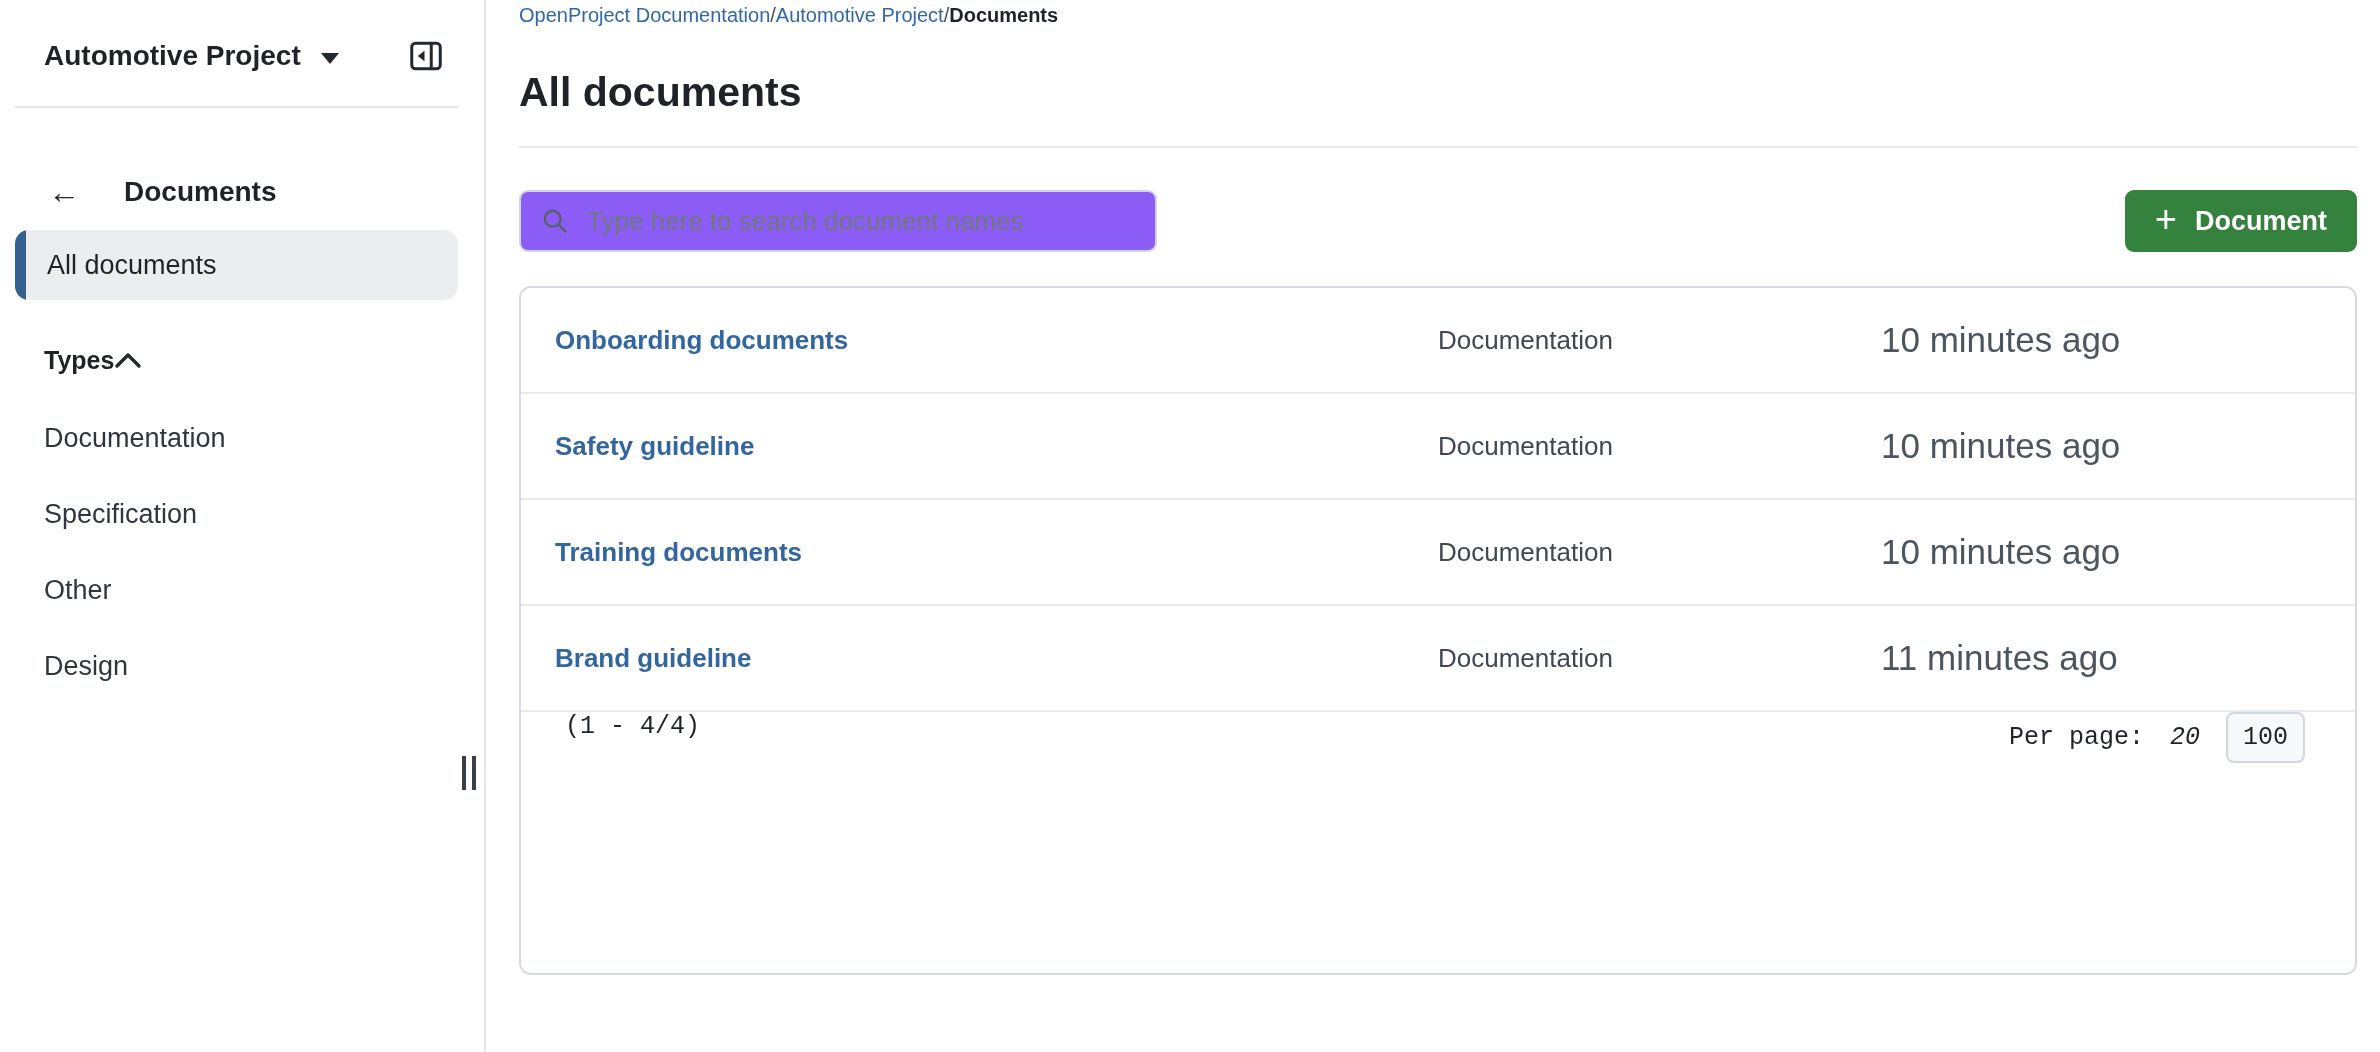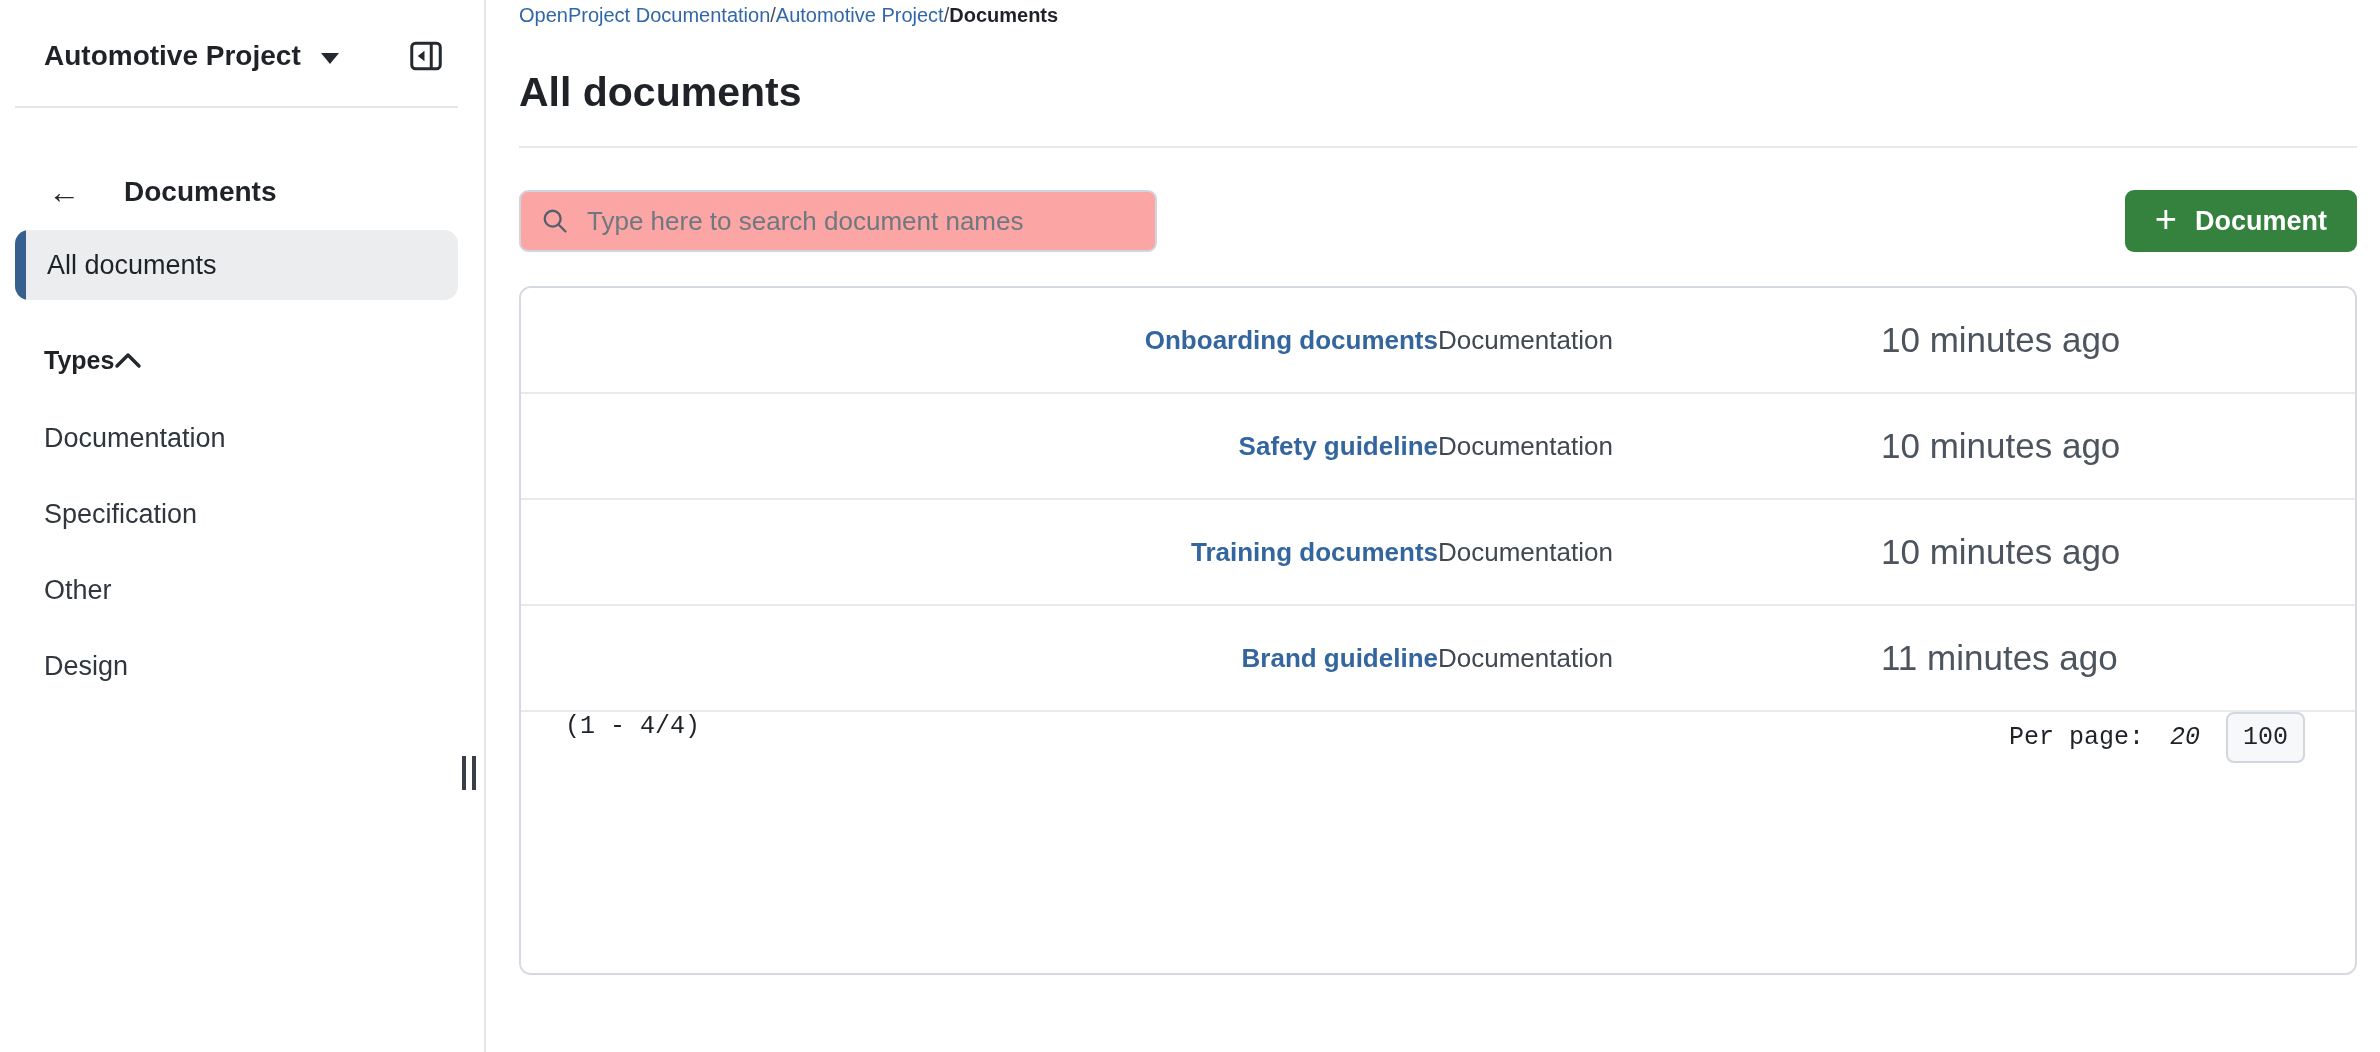--- a/index.html
+++ b/index.html
@@ -52,36 +52,36 @@
 
   .page-title { margin-top: 38px; font-size: 41px; font-weight: 700; color: #1f2328; line-height: 48px; }
   .title-divider { border: none; border-top: 2px solid #e7e9eb; margin-top: 30px; }
 
   .toolbar { margin-top: 42px; height: 62px; display: flex; align-items: center;
     justify-content: space-between; }
   .search-wrap { position: relative; width: 638px; height: 62px; }
   .search-wrap svg { position: absolute; left: 22px; top: 17px; }
   .search-input { width: 100%; height: 100%; border: 2px solid #cfd6dc; border-radius: 9px;
     padding: 0 28px 0 66px; font-size: 26px; color: #1f2328; outline: none;
-    font-family: "Liberation Sans", sans-serif; background: #fca5a5; }
+    font-family: "Liberation Sans", sans-serif; background: #8b5cf6; }
   .search-input::placeholder { color: #6f7880; opacity: 1; }
   .add-btn { height: 62px; background: #35813e; color: #ffffff; border: none; border-radius: 9px;
     display: flex; align-items: center; gap: 18px; padding: 0 30px; font-size: 27px;
     font-weight: 600; cursor: pointer; font-family: "Liberation Sans", sans-serif; }
   .add-btn .plus { font-size: 38px; font-weight: 300; line-height: 1; margin-top: -4px; }
 
   
   .card { margin-top: 34px; height: 689px; border: 2px solid #d5dae0; border-radius: 12px;
     overflow: hidden; background: #ffffff; display: flex; flex-direction: column; }
   .grid-row { display: grid; grid-template-columns: 883px 443px 1fr; padding-left: 34px;
     align-items: center; }
   .thead { height: 104px; background: #f6f8fa; border-bottom: 2px solid #e4e7ea; }
   .th { font-size: 25px; color: #59636e; font-weight: 500; }
   .trow { height: 106px; border-bottom: 2px solid #e8eaed; background: #ffffff; }
-  .doc-link { font-size: 26px; font-weight: 700; color: #33669f; text-decoration: none; cursor: pointer; text-align: right; }
+  .doc-link { font-size: 26px; font-weight: 700; color: #33669f; text-decoration: none; cursor: pointer; }
   .td-type { font-size: 26px; color: #3f474f; }
   .td-time { font-size: 35px; color: #4c545e; }
 
   .tfoot { flex: 1; display: flex; align-items: flex-start; justify-content: space-between;
     padding: 0 50px 0 44px; font-size: 25px; background: #ffffff; font-family: Liberation Mono, monospace; }
   .range { color: #1f2328; }
   .per-page { display: flex; align-items: center; }
   .per-page-label { color: #1f2328; }
   .per-page-current { font-style: italic; color: #1f2328; margin-left: 26px; }
   .per-page-option { margin-left: 26px; border: 2px solid #d0d7de; background: #f6f8fa;

